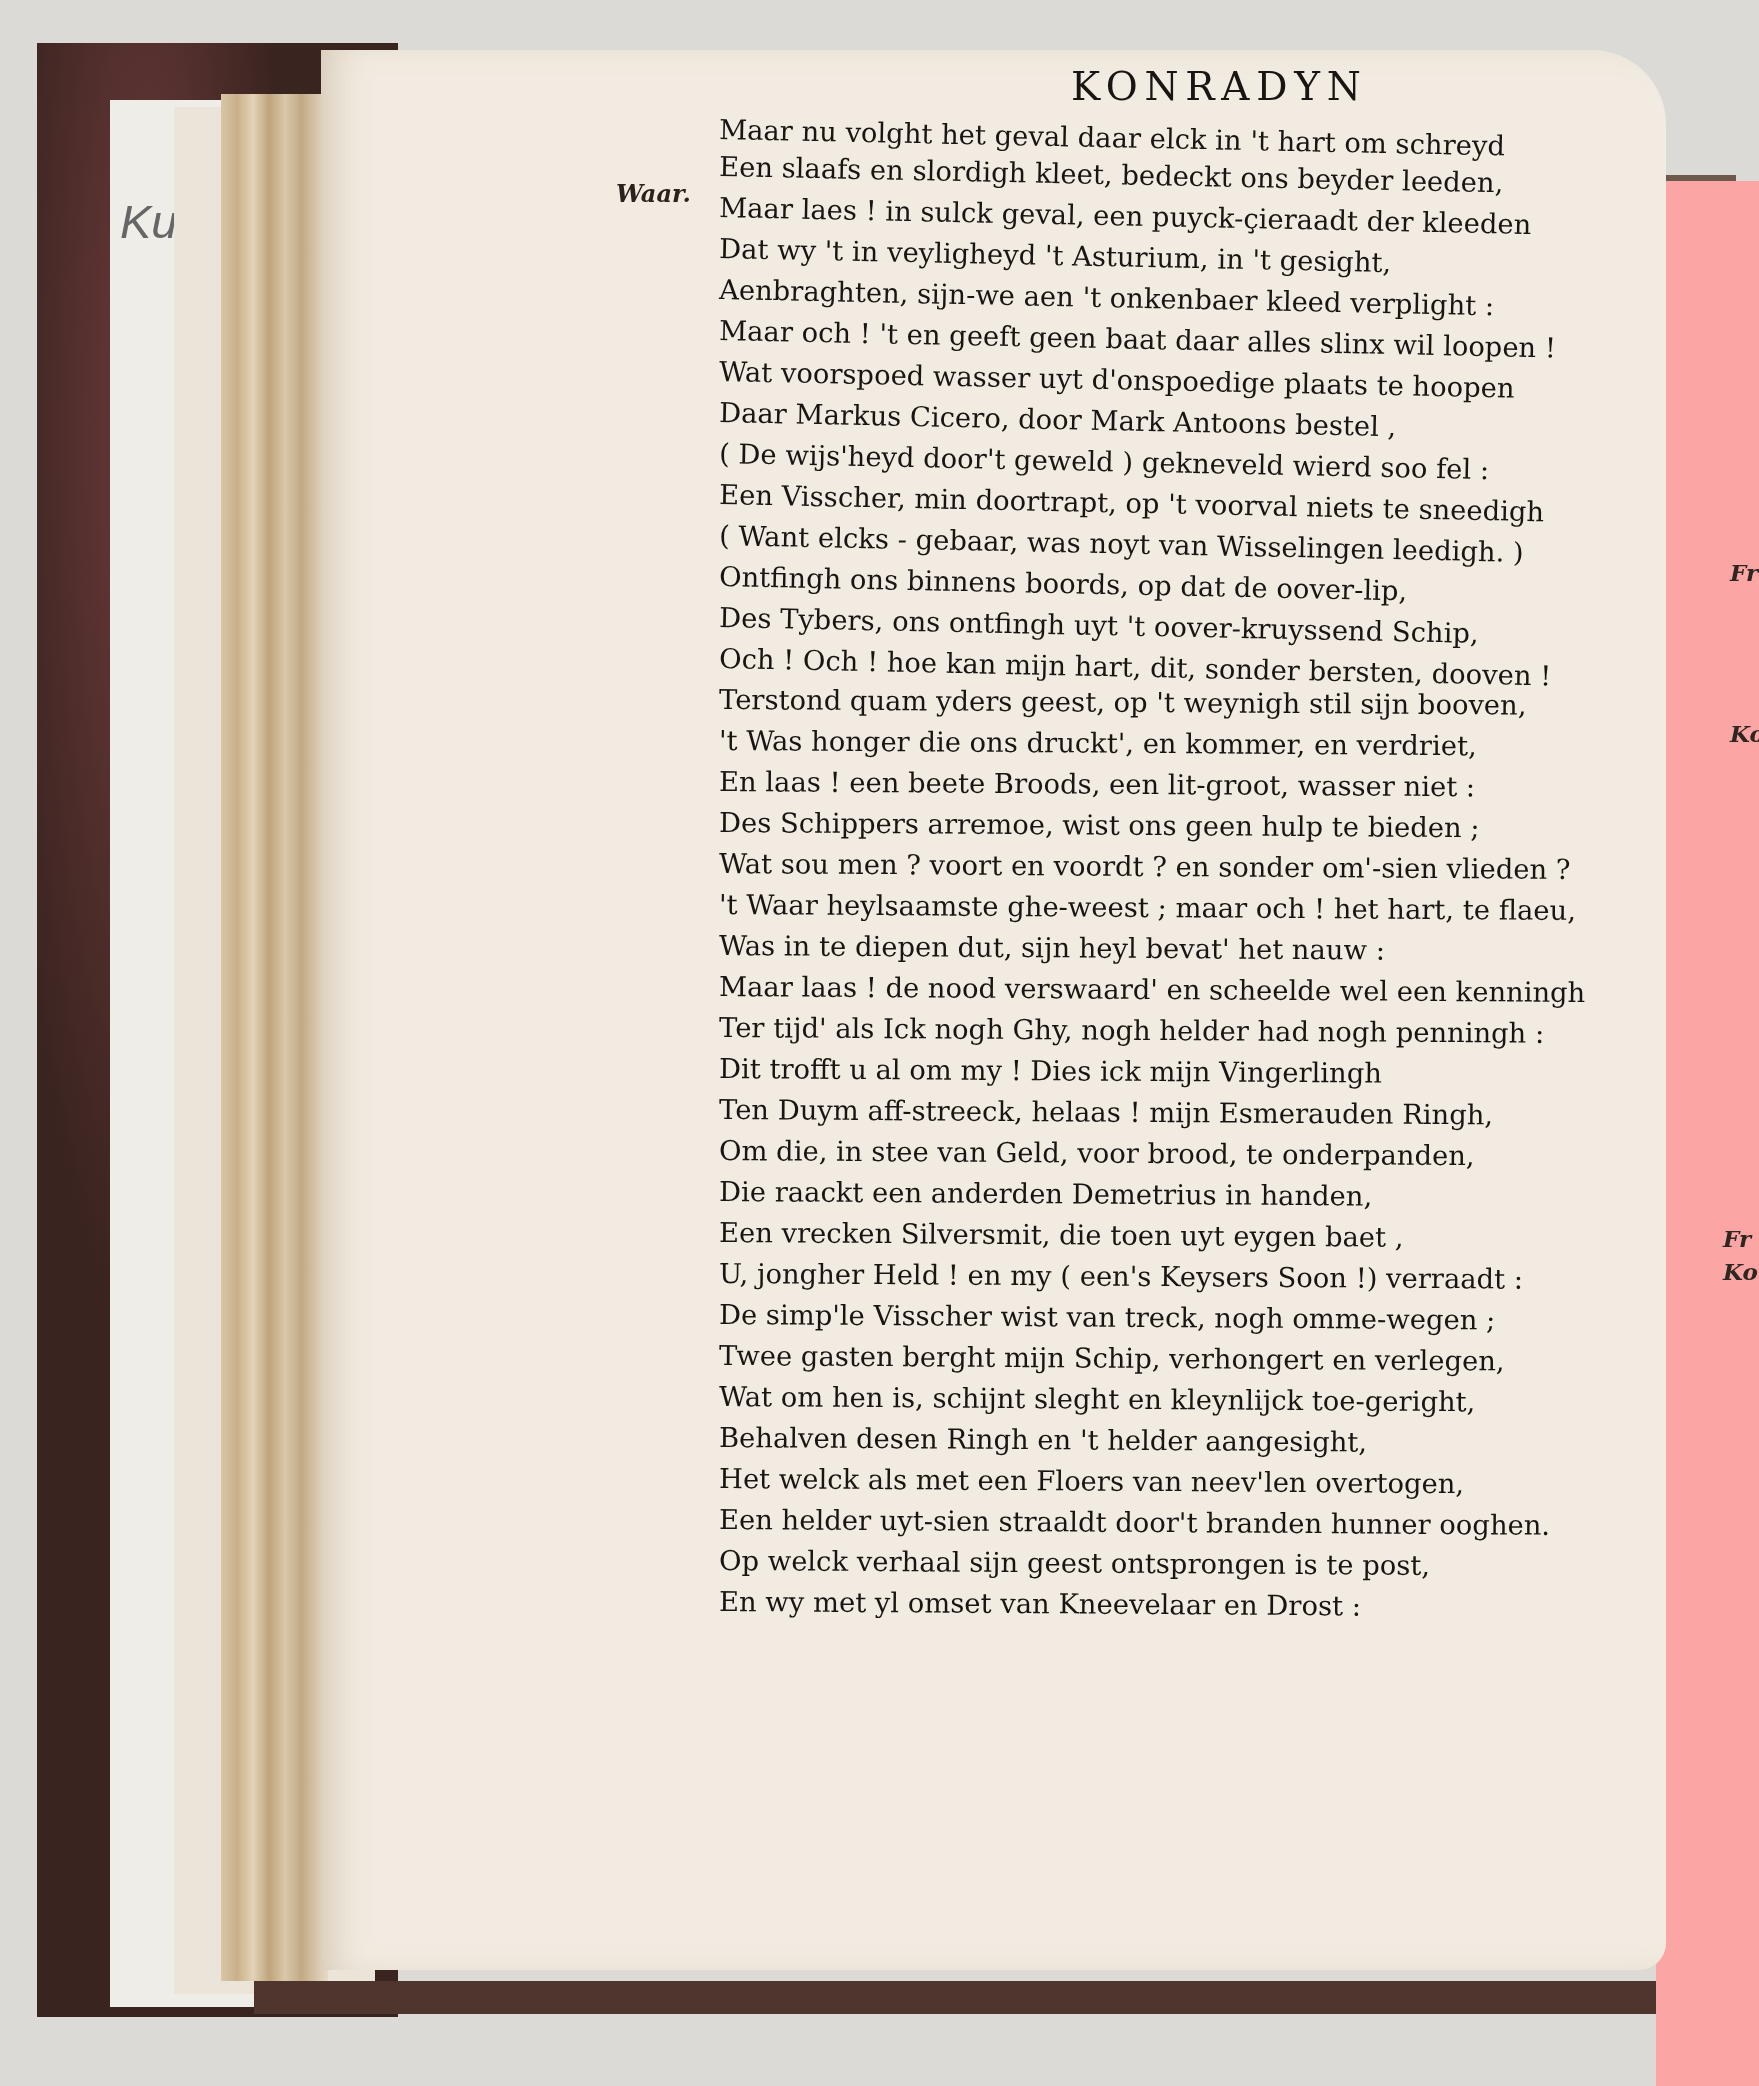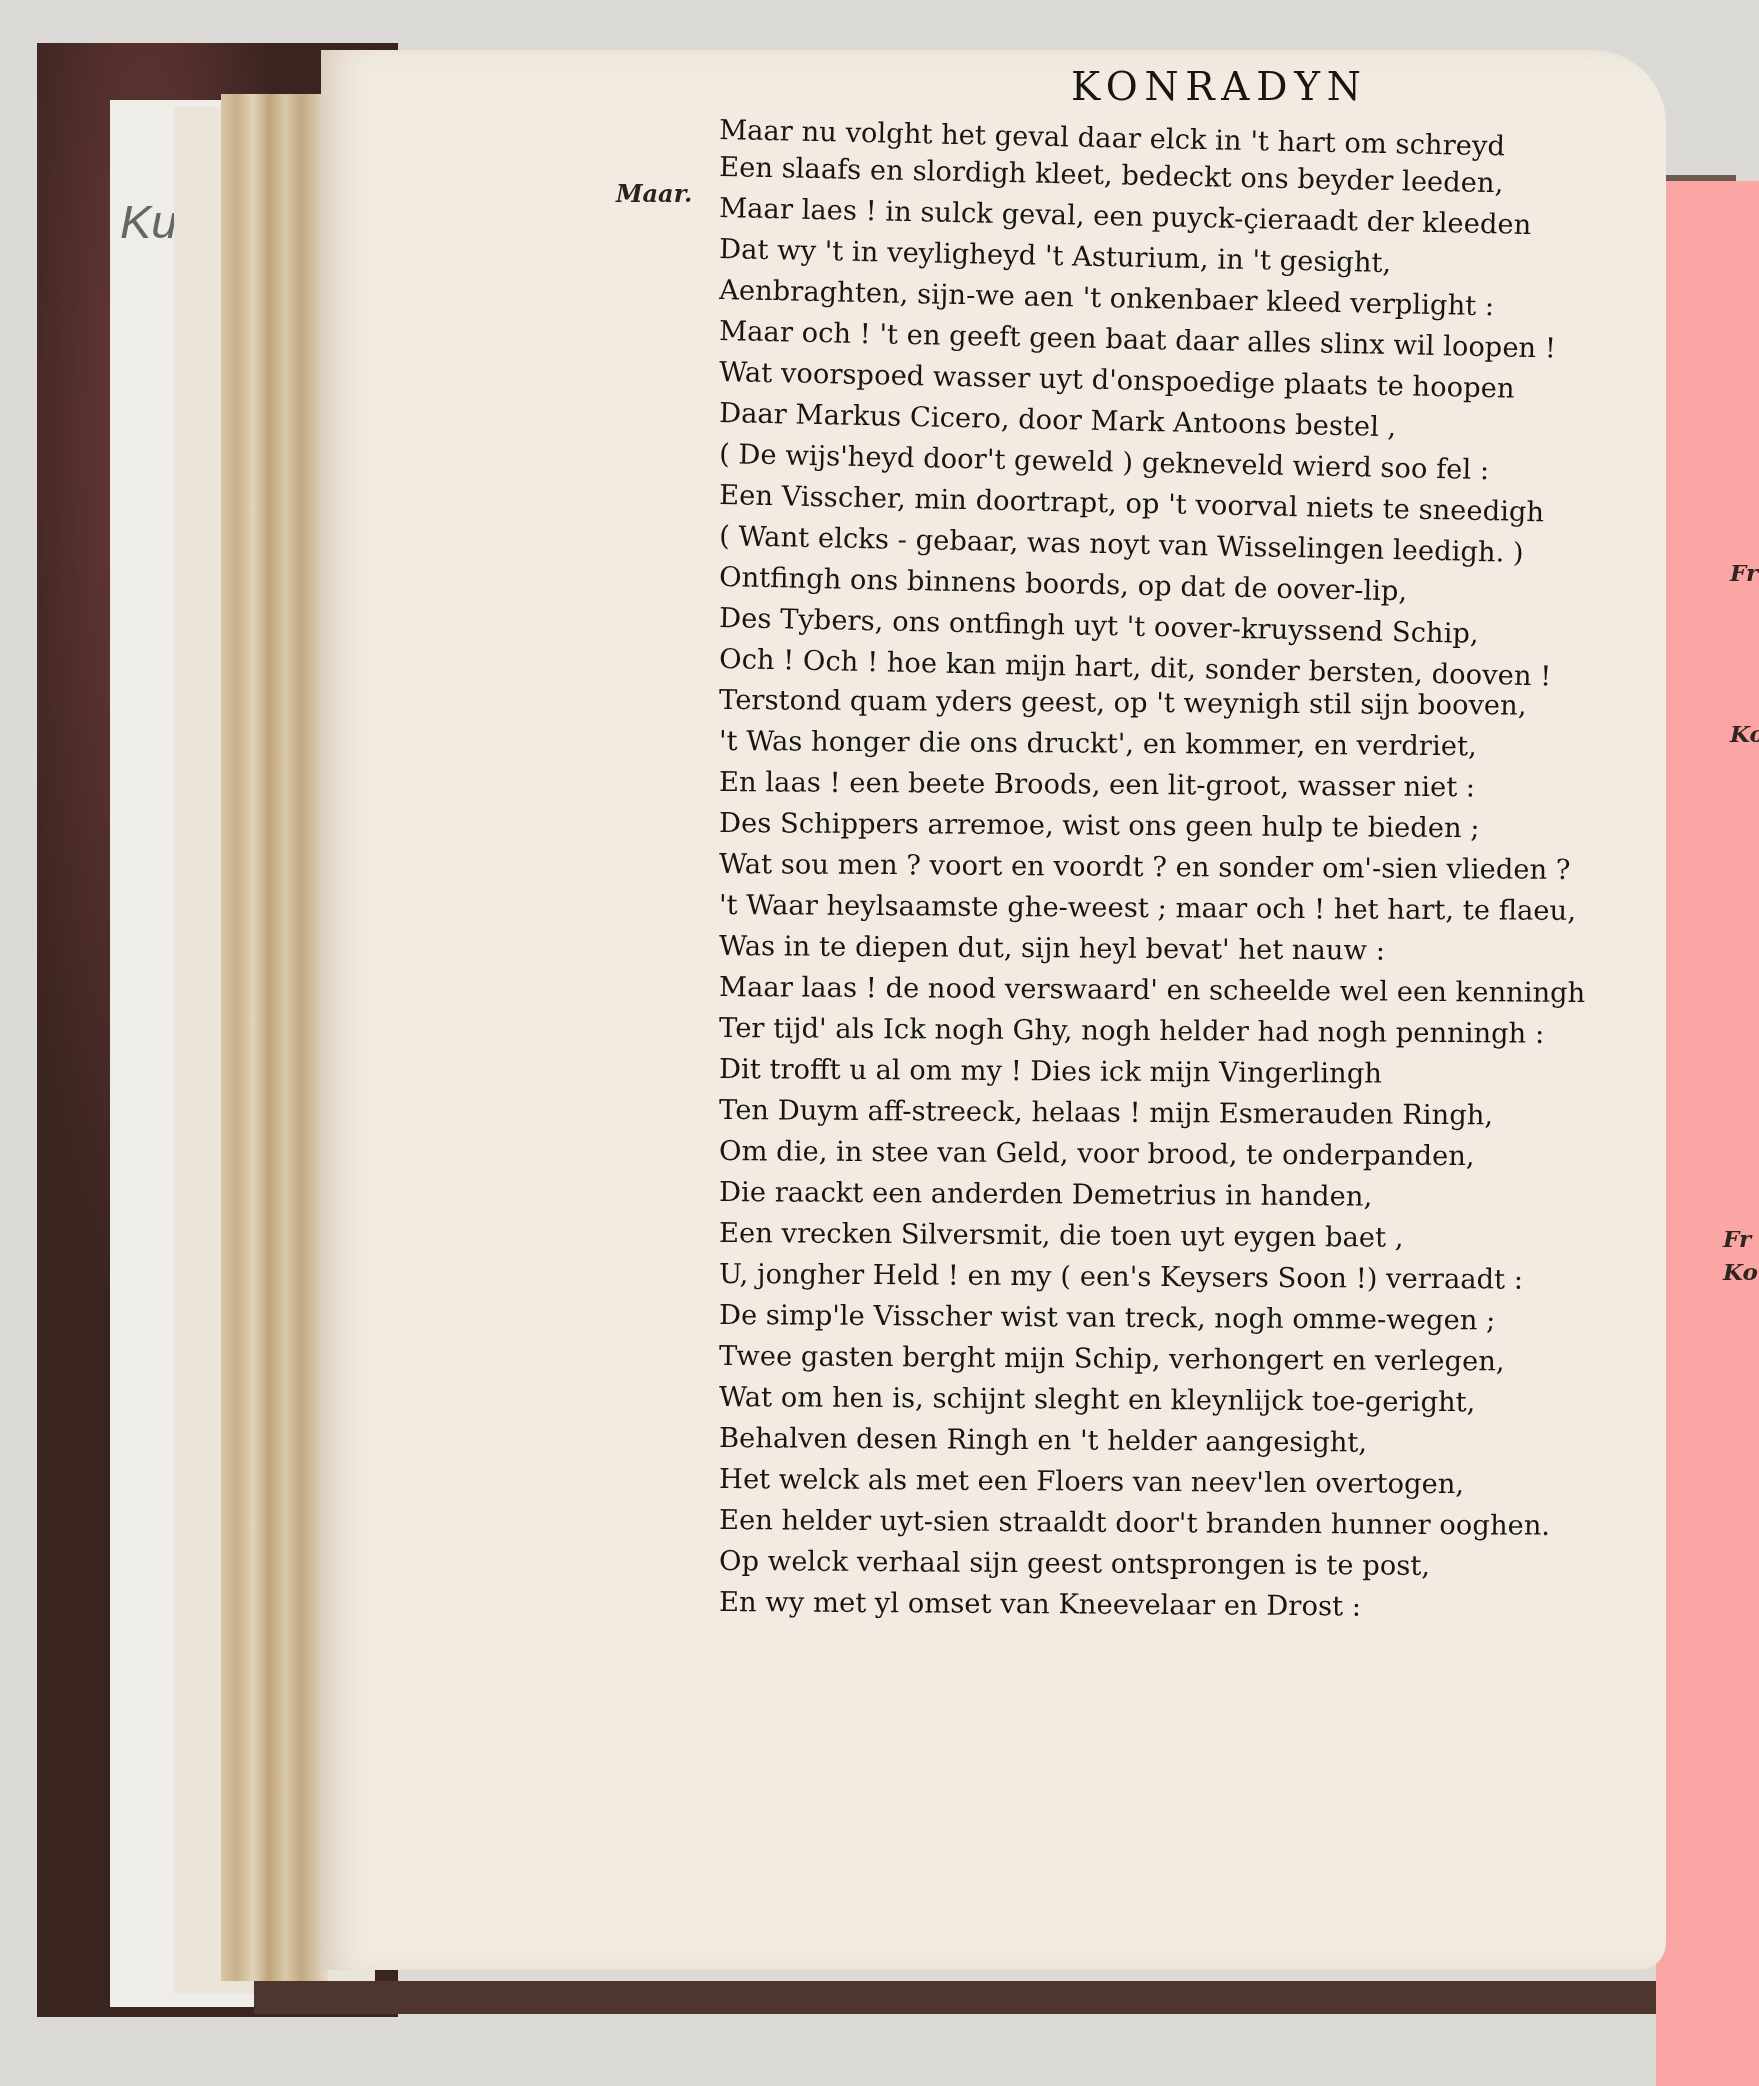--- a/index.html
+++ b/index.html
@@ -34,21 +34,21 @@
 <div class="next-edge"></div>
 <div class="next-page">
   <div class="frag" style="left:74px;top:378px">Fr</div>
   <div class="frag" style="left:74px;top:539px">Ko</div>
   <div class="frag" style="left:67px;top:1044px">Fr</div>
   <div class="frag" style="left:67px;top:1077px">Ko</div>
 </div>
 
 <div class="page"></div>
 <div class="running-head">KONRADYN</div>
-<div class="speaker" style="left:616px;top:179px">Maar.</div>
+<div class="speaker" style="left:616px;top:179px">Waar.</div>
 
 <div class="verse" id="verse">
     <div class="line" style="transform: rotate(1.2deg); transform-origin: left center; height: 37px;">Maar nu volght het geval daar elck in 't hart om schreyd</div>
     <div class="line" style="transform: rotate(1.2deg); transform-origin: left center; height: 41px;">Een slaafs en slordigh kleet, bedeckt ons beyder leeden,</div>
     <div class="line" style="transform: rotate(1.2deg); transform-origin: left center; height: 41px;">Maar laes ! in sulck geval, een puyck-çieraadt der kleeden</div>
     <div class="line" style="transform: rotate(1.2deg); transform-origin: left center; height: 41px;">Dat wy 't in veyligheyd 't Asturium, in 't gesight,</div>
     <div class="line" style="transform: rotate(1.2deg); transform-origin: left center; height: 41px;">Aenbraghten, sijn-we aen 't onkenbaer kleed verplight :</div>
     <div class="line" style="transform: rotate(1.2deg); transform-origin: left center; height: 41px;">Maar och ! 't en geeft geen baat daar alles slinx wil loopen !</div>
     <div class="line" style="transform: rotate(1.2deg); transform-origin: left center; height: 41px;">Wat voorspoed wasser uyt d'onspoedige plaats te hoopen</div>
     <div class="line" style="transform: rotate(1.2deg); transform-origin: left center; height: 41px;">Daar Markus Cicero, door Mark Antoons bestel ,</div>

